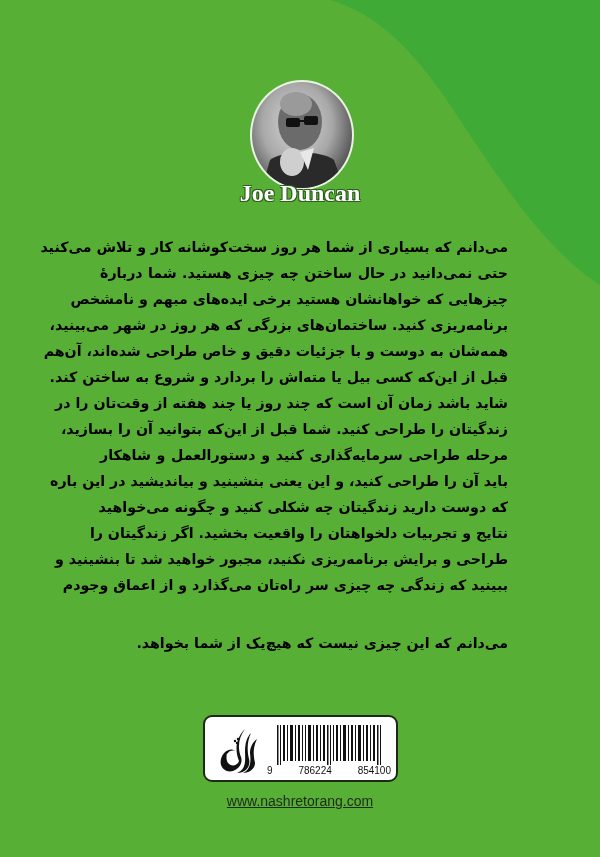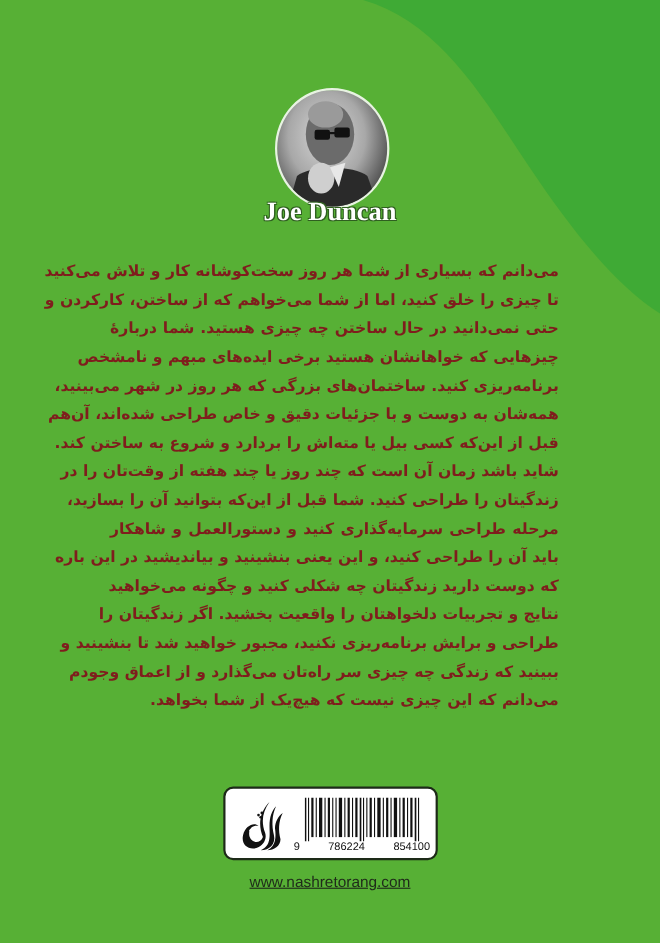--- a/index.html
+++ b/index.html
@@ -18,24 +18,24 @@
   .author-name {
     position: absolute; left: 0; width: 600px; top: 180px; text-align: center;
     font-family: "Liberation Serif", serif; font-weight: bold; font-size: 24px;
     color: #ffffff;
     text-shadow: -1px -1px 0 #2f5f20, 1px -1px 0 #2f5f20, -1px 1px 0 #2f5f20, 1px 1px 0 #2f5f20;
   }
   .blurb {
     position: absolute; left: 100px; width: 408px; top: 234px;
     direction: rtl; text-align: justify; text-align-last: right;
     font-family: "DejaVu Sans", sans-serif; font-weight: bold;
-    font-size: 14.2px; line-height: 26px; color: #7f1d1d;
+    font-size: 14.2px; line-height: 26px; color: #000000;
   }
   .blurb-line { display: block; white-space: nowrap; text-align: justify; text-align-last: justify; }
-  .blurb-line.last { text-align-last: right; }
+  .blurb-line.last { text-align-last: right; margin-top: 32px; }
   .barcode-box {
     position: absolute; left: 203px; top: 715px; width: 195px; height: 67px;
     background: #fff; border: 2px solid #1d2a18; border-radius: 9px; box-sizing: border-box;
   }
   .logo { position: absolute; left: 10px; top: 8px; width: 48px; height: 50px; }
   .barcode { position: absolute; left: 72px; top: 8px; width: 105px; height: 40px; }
   .isbn {
     position: absolute; left: 62px; top: 48px; width: 124px;
     font-family: "Liberation Sans", sans-serif; font-size: 10px; color: #111;
     display: flex; justify-content: space-between;
@@ -62,21 +62,20 @@
     <path d="M10,106 L18,78 C30,68 70,68 82,78 L92,106 Z" fill="#2a2a2a"></path>
     <ellipse cx="40" cy="80" rx="12" ry="14" fill="#cfcfcf"></ellipse>
     <path d="M48,70 L62,66 L56,88 Z" fill="#e8e8e8"></path>
   </svg>
 </div>
 
 <div class="author-name">Joe Duncan</div>
 
 <div class="blurb">
   <span class="blurb-line">می‌دانم که بسیاری از شما هر روز سخت‌کوشانه کار و تلاش می‌کنید</span>
-  <span class="blurb-line">تا چیزی را خلق کنید، اما از شما می‌خواهم که از ساختن، کارکردن و</span>
   <span class="blurb-line">حتی نمی‌دانید در حال ساختن چه چیزی هستید. شما دربارهٔ</span>
   <span class="blurb-line">چیزهایی که خواهانشان هستید برخی ایده‌های مبهم و نامشخص</span>
   <span class="blurb-line">برنامه‌ریزی کنید. ساختمان‌های بزرگی که هر روز در شهر می‌بینید،</span>
   <span class="blurb-line">همه‌شان به دوست و با جزئیات دقیق و خاص طراحی شده‌اند، آن‌هم</span>
   <span class="blurb-line">قبل از این‌که کسی بیل یا مته‌اش را بردارد و شروع به ساختن کند.</span>
   <span class="blurb-line">شاید باشد زمان آن است که چند روز یا چند هفته از وقت‌تان را در</span>
   <span class="blurb-line">زندگیتان را طراحی کنید. شما قبل از این‌که بتوانید آن را بسازید،</span>
   <span class="blurb-line">مرحله طراحی سرمایه‌گذاری کنید و دستورالعمل و شاهکار</span>
   <span class="blurb-line">باید آن را طراحی کنید، و این یعنی بنشینید و بیاندیشید در این باره</span>
   <span class="blurb-line">که دوست دارید زندگیتان چه شکلی کنید و چگونه می‌خواهید</span>

